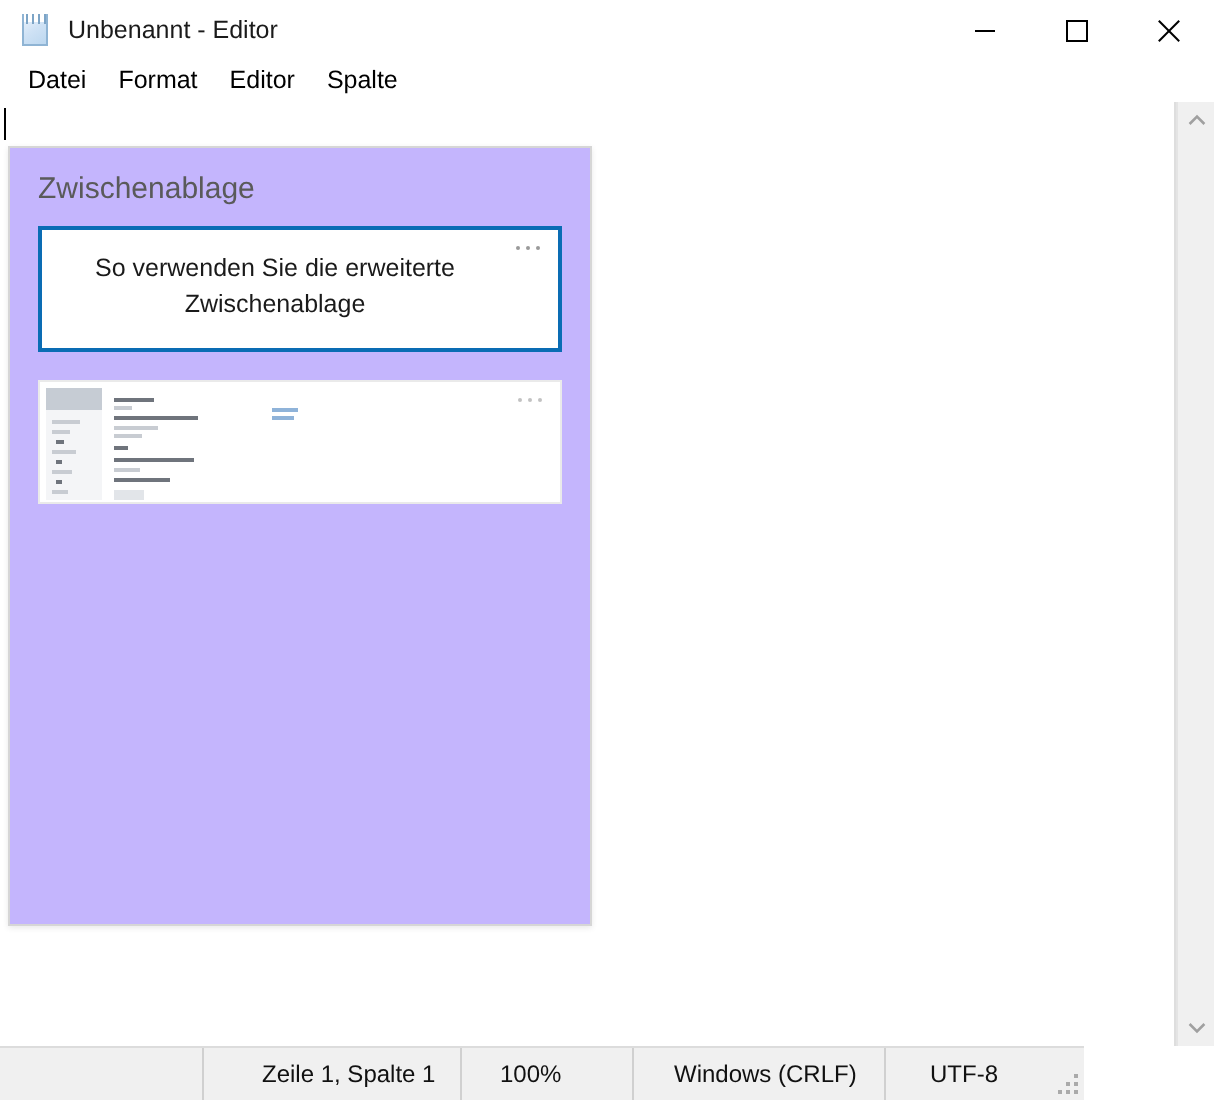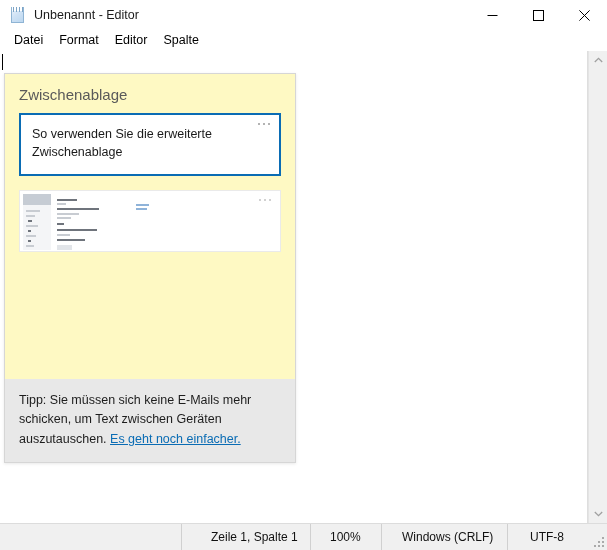--- a/index.html
+++ b/index.html
@@ -142,77 +142,78 @@
     justify-content: center;
   }
   .scroll-arrow.up { top: 0; }
   .scroll-arrow.down { bottom: 0; }
   .scroll-arrow svg { display: block; }
 
   
   .statusbar {
     position: absolute;
     left: 0; bottom: 0;
-    width: 607px; height: 27px;
+    width: 542px; height: 27px;
     background: #f0f0f0;
     border-top: 1px solid #dcdcdc;
     box-sizing: border-box;
     display: flex;
     align-items: stretch;
     font-size: 12px;
     color: #111111;
   }
   .status-spacer { flex: 1 1 auto; }
   .status-cell {
     display: flex;
     align-items: center;
     border-left: 1px solid #d0d0d0;
     padding-left: 14px;
     box-sizing: border-box;
     white-space: nowrap;
   }
   .status-cell.pos { width: 129px; padding-left: 29px; }
   .status-cell.zoom { width: 71px; padding-left: 19px; text-align: right; }
-  .status-cell.eol { width: 126px; padding-left: 20px; }
+  .status-cell.eol { width: 126px; padding-left: 20px; margin-left: 15px; }
   .status-cell.enc { width: 100px; padding-left: 22px; }
   .grip {
     position: absolute;
     right: 3px; bottom: 3px;
     width: 10px; height: 10px;
   }
   .grip i {
     position: absolute;
     width: 2px; height: 2px;
     background: #aaaaaa;
   }
 
   
   .clipboard-panel {
     position: absolute;
     left: 4px; top: 73px;
     width: 292px; height: 390px;
-    background: #fef9c3;
+    background: #c4b5fd;
     border: 1px solid #d6d6d6;
     box-sizing: border-box;
     box-shadow: 0 1px 3px rgba(0,0,0,0.09);
     display: flex;
     flex-direction: column;
     overflow: hidden;
   }
   .cb-header {
     flex: 0 0 auto;
     padding: 13px 0 11px 14px;
     font-size: 15px;
     color: #5a5a5a;
     line-height: 1;
   }
   .cb-list {
     flex: 1 1 auto;
     padding: 0 14px;
     overflow: hidden;
+    text-align: center;
   }
   .cb-item {
     background: #ffffff;
     box-sizing: border-box;
     position: relative;
     margin-bottom: 14px;
   }
   .cb-item.selected {
     border: 2px solid #0a6cb4;
   }
@@ -404,23 +405,20 @@
         </div>
         <div class="cb-ellipsis">
           <span></span>
             <span></span>
             <span></span>
         </div>
       </div>
 
     </div>
 
-    <div class="cb-tip">
-      <span>Tipp: Sie müssen sich keine E-Mails mehr schicken, um Text zwischen Geräten auszutauschen. </span><a href="#">Es geht noch einfacher.</a>
-    </div>
   </div>
 
   <div class="statusbar">
     <div class="status-spacer"></div>
     <div class="status-cell pos">Zeile 1, Spalte 1</div>
     <div class="status-cell zoom">100%</div>
     <div class="status-cell eol">Windows (CRLF)</div>
     <div class="status-cell enc">UTF-8</div>
     <div class="grip">
       <i style="right:0px; bottom:0px;"></i>

